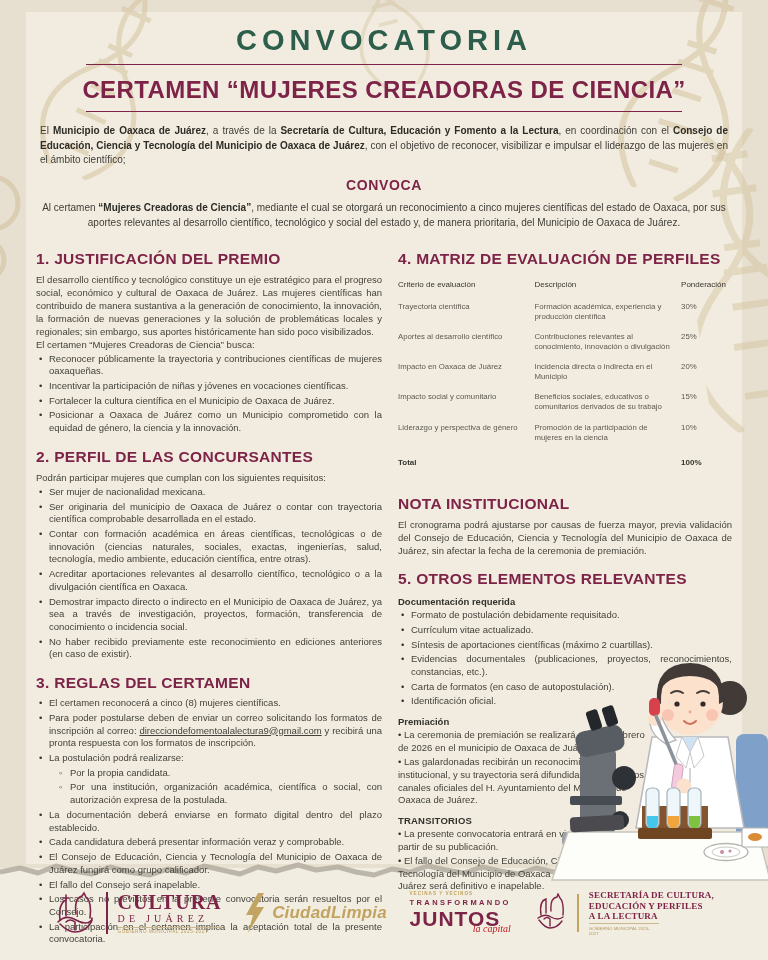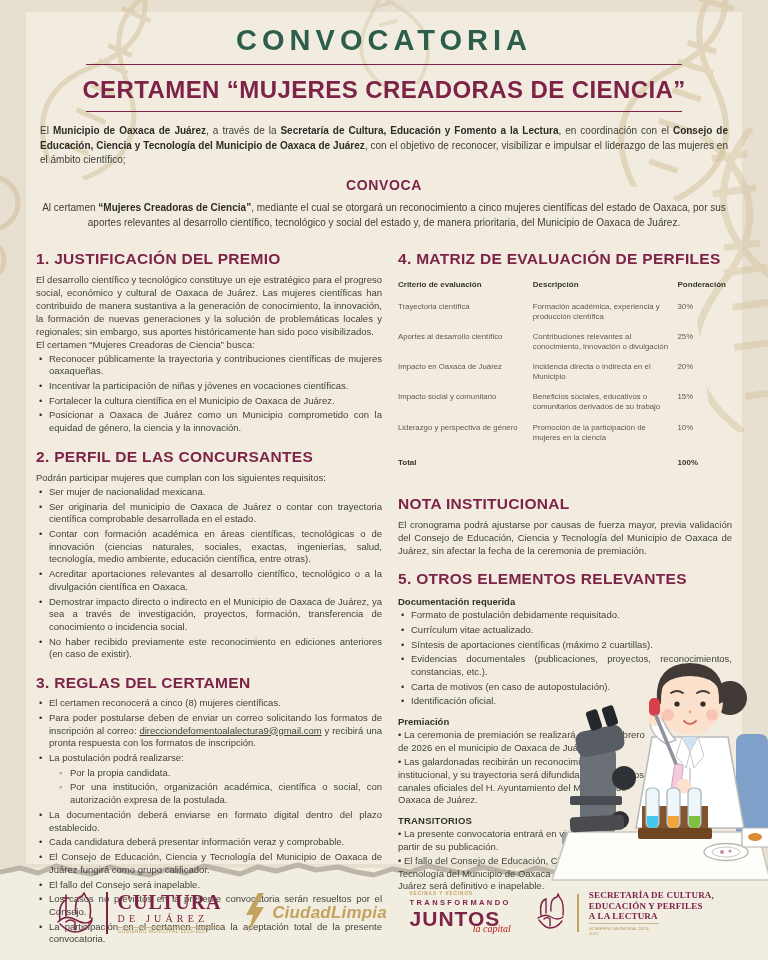--- a/index.html
+++ b/index.html
@@ -57,21 +57,21 @@
     font-size:9.5px; line-height:1.34; text-align:justify;
   }
   ul.bl > li::before { content:"•"; position:absolute; left:3px; top:0; color:#35332e; }
   ul.sub { list-style:none; margin:1px 0 1px; }
   ul.sub > li { position:relative; padding-left:12px; margin:2px 0 2px 9px; font-size:9.5px; line-height:1.34; text-align:justify; }
   ul.sub > li::before { content:"◦"; position:absolute; left:1px; top:0; color:#35332e; }
   a.mail { color:#44423c; text-decoration:underline; cursor:pointer; word-break:break-all; }
   
   table.matrix { width:100%; border-collapse:collapse; margin-top:8px; }
   table.matrix th {
-    font-size:8px; font-weight:700; color:#38362f; text-align:left;
+    font-size:8px; font-weight:400; color:#38362f; text-align:left;
     padding:4px 6px 8px 0; vertical-align:top;
   }
   table.matrix td {
     font-size:7.8px; color:#5d5951; text-align:left;
     padding:5px 6px 5px 0; line-height:1.3; vertical-align:top;
   }
   table.matrix .c1 { width:42%; } table.matrix .c2 { width:45%; } table.matrix .c3 { width:13%; }
   table.matrix tfoot td { font-weight:700; color:#38362f; padding-top:10px; font-size:8px; }
   .tbl-wrap { margin-bottom:22px; }
   
@@ -274,21 +274,21 @@
       <p class="body">El cronograma podrá ajustarse por causas de fuerza mayor, previa validación del Consejo de Educación, Ciencia y Tecnología del Municipio de Oaxaca de Juárez, sin afectar la fecha de la ceremonia de premiación.</p>
 
       <h2 class="sec">5. OTROS ELEMENTOS RELEVANTES</h2>
       <div class="sublabel">Documentación requerida</div>
       <ul class="bl">
 
       <li>Formato de postulación debidamente requisitado.</li>
           <li>Currículum vitae actualizado.</li>
           <li>Síntesis de aportaciones científicas (máximo 2 cuartillas).</li>
           <li>Evidencias documentales (publicaciones, proyectos, reconocimientos, constancias, etc.).</li>
-          <li>Carta de motivos (en caso de autopostulación).</li>
+          <li>Carta de formatos (en caso de autopostulación).</li>
           <li>Identificación oficial.</li>
         </ul>
 
       <div class="sublabel">Premiación</div>
       <ul class="flat w-prem">
 
       <li>La ceremonia de premiación se realizará el 26 de febrero de 2026 en el municipio de Oaxaca de Juárez.</li>
           <li>Las galardonadas recibirán un reconocimiento institucional, y su trayectoria será difundida a través de los canales oficiales del H. Ayuntamiento del Municipio de Oaxaca de Juárez.</li>
         </ul>
 

